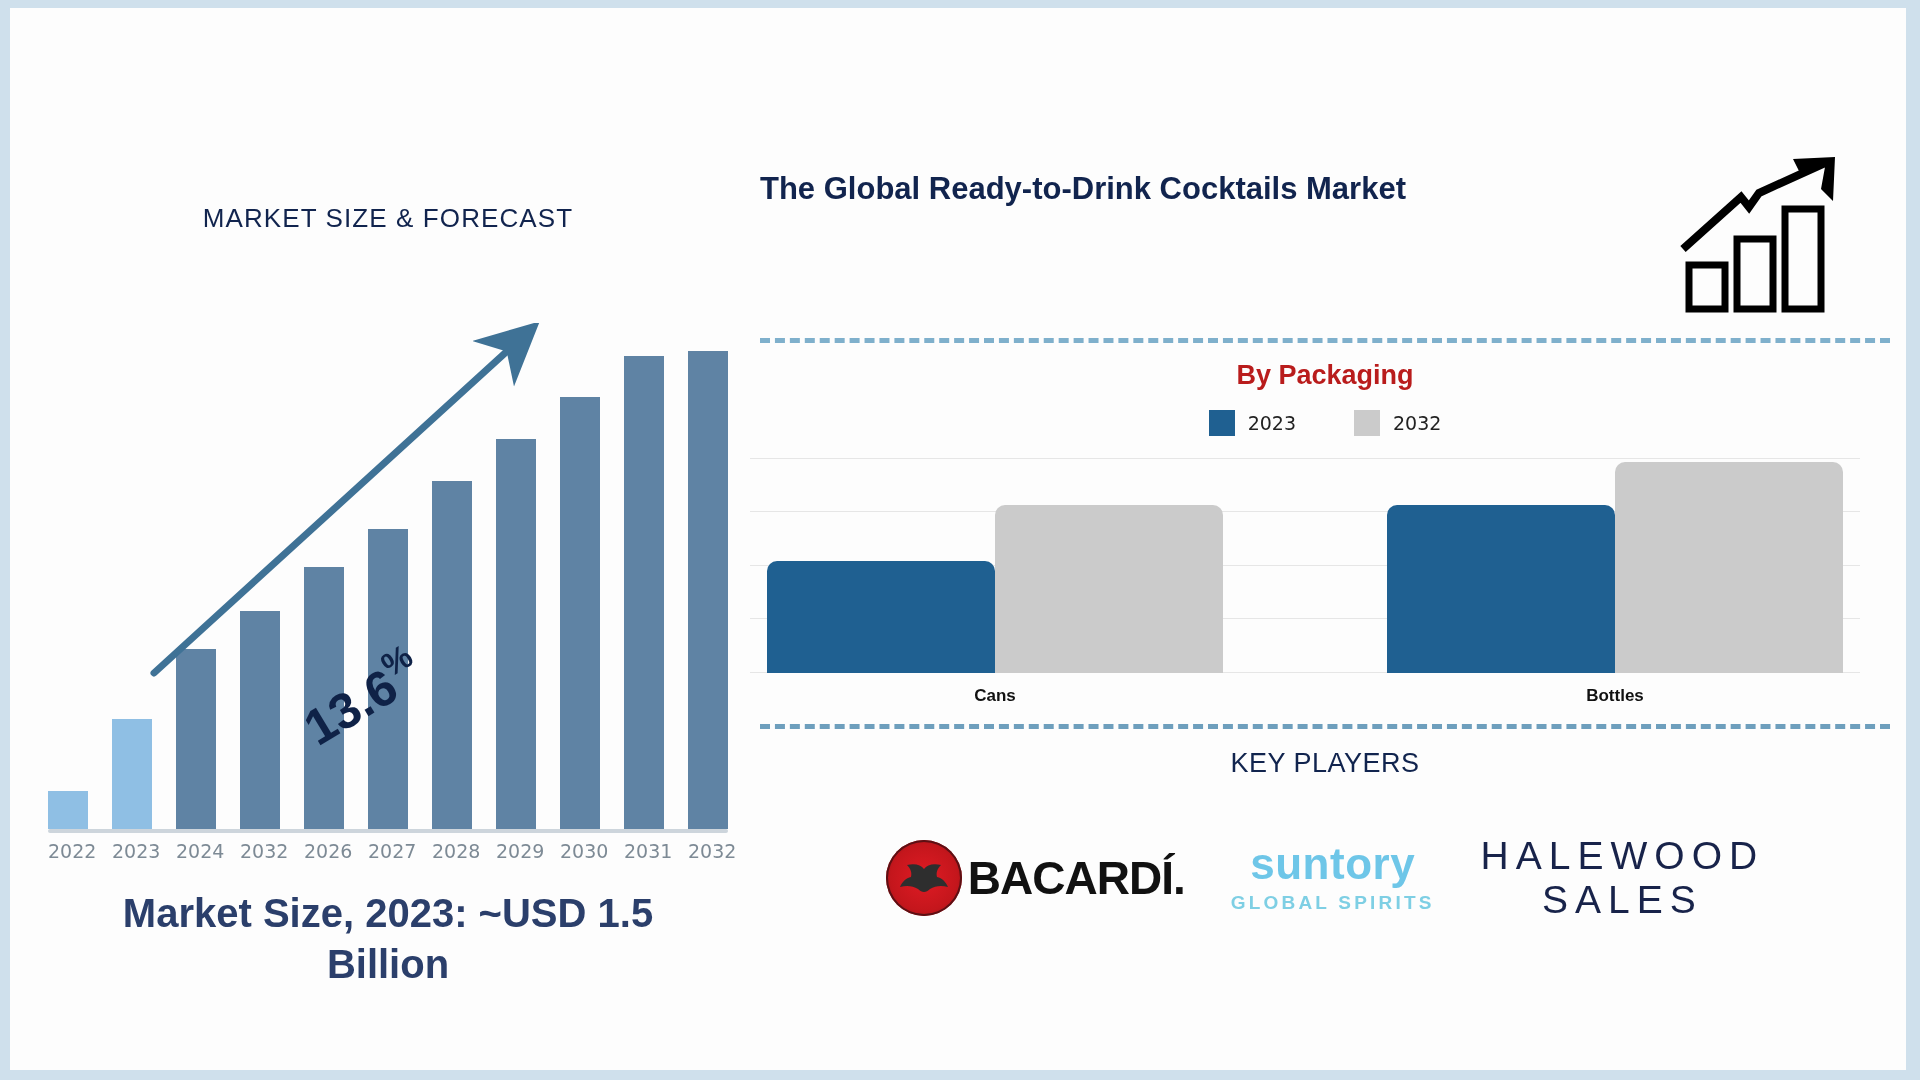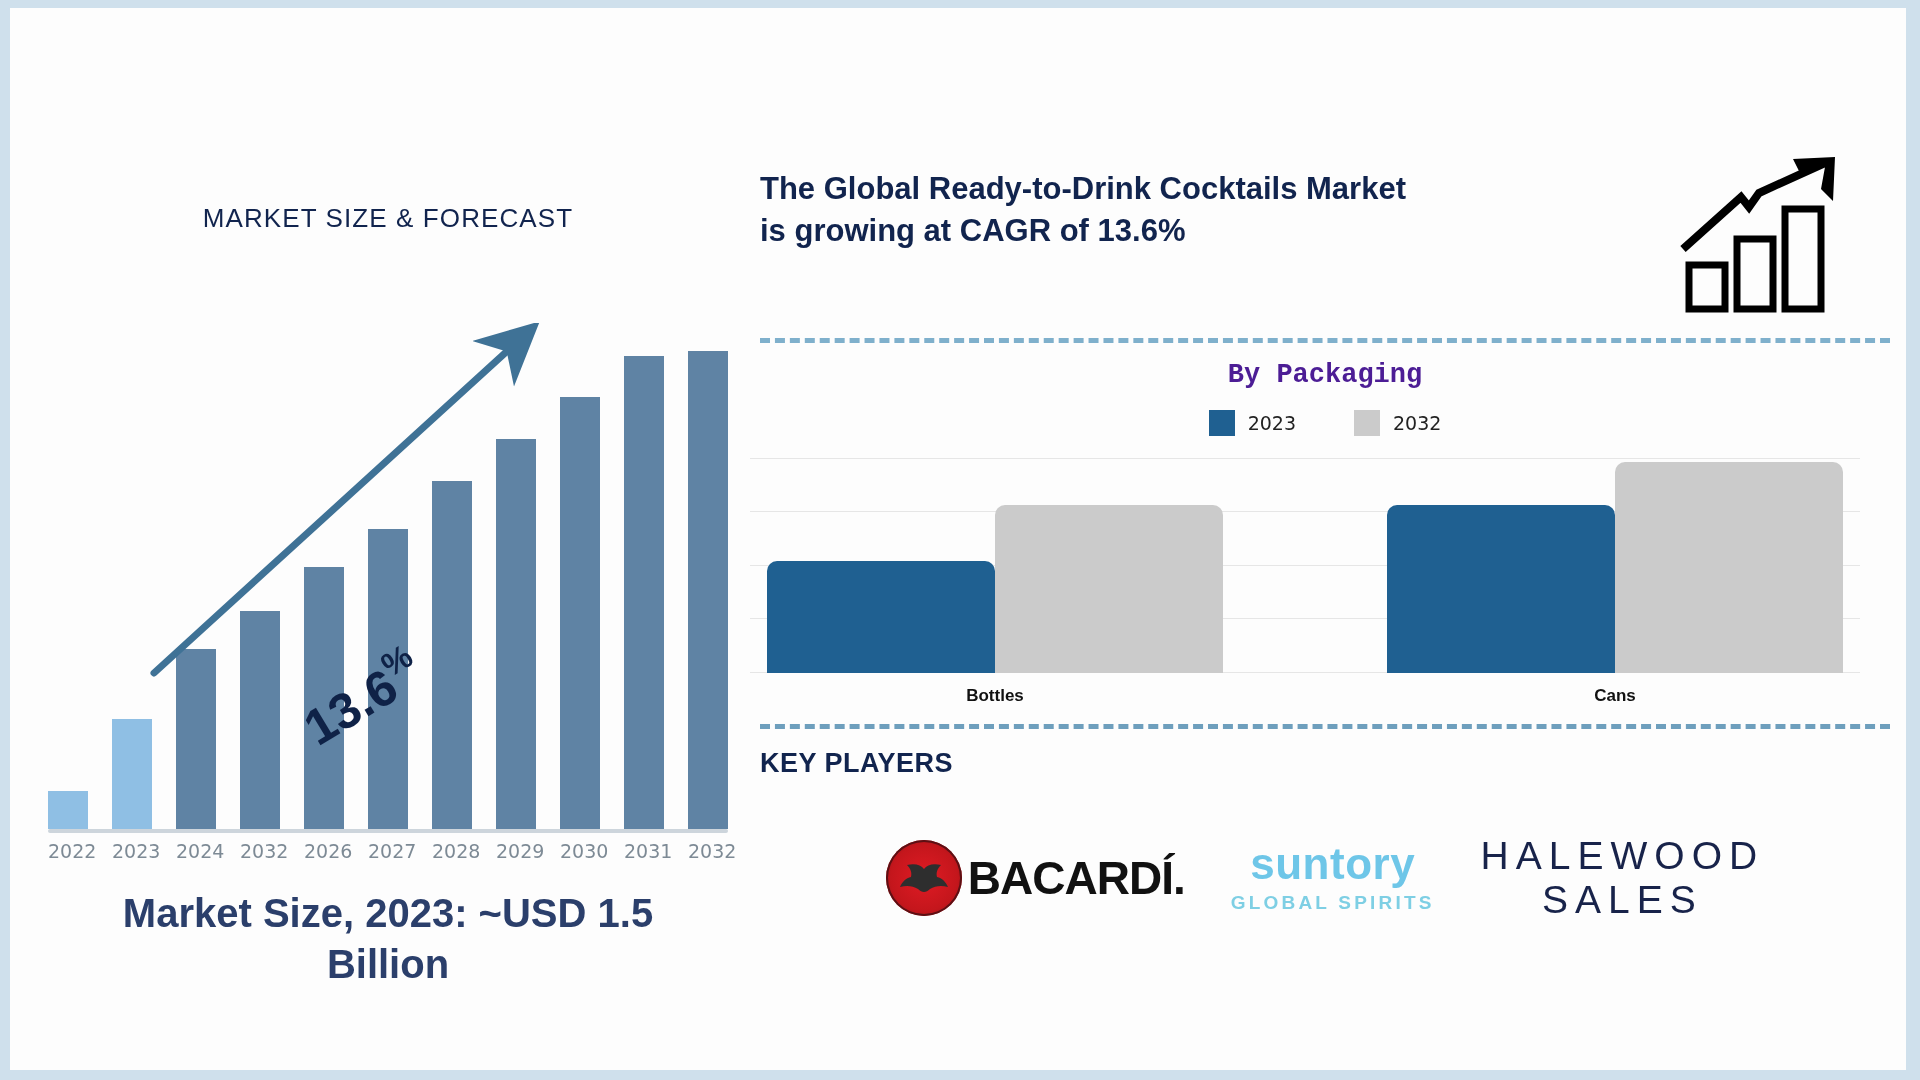--- a/index.html
+++ b/index.html
@@ -72,21 +72,21 @@
   }
   .growth-icon{position:absolute;left:925px;top:5px;width:190px;height:160px;}
   .divider{
     position:absolute;left:10px;width:1130px;height:0;
     border-top:5px dashed #7fb0cc;
   }
   .divider.top{top:190px;}
   .divider.bottom{top:576px;border-top-color:#6e9fbd;}
   .pkg-title{
     position:absolute;left:10px;top:212px;width:1130px;text-align:center;
-    font-size:27px;font-weight:bold;color:#4c1d95;font-family:Liberation Mono, monospace;
+    font-size:27px;font-weight:bold;color:#b91c1c;
   }
   .legend{
     position:absolute;left:10px;top:262px;width:1130px;
     display:flex;justify-content:center;gap:58px;align-items:center;
   }
   .legend-item{display:flex;align-items:center;gap:13px;}
   .legend-swatch{width:26px;height:26px;}
   .legend-label{font-size:19px;color:#222;font-family:"DejaVu Sans", sans-serif;}
   .pkg-chart{
     position:absolute;left:0;top:310px;width:1110px;height:250px;
@@ -103,22 +103,22 @@
   }
   .pkg-bar{width:228px;border-radius:10px 10px 0 0;}
   .pkg-cats{
     position:absolute;left:0;top:228px;width:1110px;
     display:flex;justify-content:space-between;
   }
   .pkg-cat{
     width:490px;text-align:center;font-size:17px;font-weight:bold;color:#111;
   }
   .key-players-title{
-    position:absolute;left:10px;top:600px;width:1130px;
-    font-size:27px;font-weight:bold;color:#11244e;letter-spacing:.5px;
+    position:absolute;left:10px;top:600px;width:1130px;text-align:center;
+    font-size:27px;font-weight:normal;color:#11244e;letter-spacing:.5px;
   }
   .logos{
     position:absolute;left:10px;top:655px;width:1130px;height:150px;
     display:flex;align-items:center;justify-content:center;gap:46px;
   }
   
   .logo-bacardi{display:flex;align-items:center;gap:6px;}
   .bacardi-mark{
     width:76px;height:76px;border-radius:50%;
     background:radial-gradient(circle at 50% 50%, #e01b24 0%, #c4161c 62%, #7d1318 100%);
@@ -197,21 +197,20 @@
     <div class="ms-value">
       <span>Market Size, 2023: ~USD</span>
       <span>1.5 Billion</span>
     </div>
   </div>
 
   <div class="right-panel">
 
     <div class="headline">
       <div>The Global Ready-to-Drink Cocktails Market</div>
-      <div>is growing at CAGR of 13.6%</div>
     </div>
 
     <svg class="growth-icon" viewBox="0 0 190 160">
       <rect x="14" y="112" width="36" height="44" fill="none" stroke="#000" stroke-width="7"></rect>
       <rect x="62" y="86" width="36" height="70" fill="none" stroke="#000" stroke-width="7"></rect>
       <rect x="110" y="56" width="36" height="100" fill="none" stroke="#000" stroke-width="7"></rect>
       <path d="M8 96 L66 44 L74 54 L84 40 L150 10" fill="none" stroke="#000" stroke-width="8" stroke-linejoin="miter"></path>
       <path d="M118 6 L160 4 L158 48 L146 36 L150 14 L124 18 Z" fill="#000"></path>
     </svg>
 
@@ -242,22 +241,22 @@
         <div class="pkg-group">
           <div class="pkg-bar" style="height:112px;background:#1f6091"></div>
           <div class="pkg-bar" style="height:168px;background:#cbcbcb"></div>
         </div>
         <div class="pkg-group">
           <div class="pkg-bar" style="height:168px;background:#1f6091"></div>
           <div class="pkg-bar" style="height:211px;background:#cbcbcb"></div>
         </div>
       </div>
       <div class="pkg-cats">
+        <div class="pkg-cat">Cans</div>
         <div class="pkg-cat">Bottles</div>
-        <div class="pkg-cat">Cans</div>
       </div>
     </div>
 
     <div class="divider bottom"></div>
 
     <div class="key-players-title">KEY PLAYERS</div>
 
     <div class="logos">
 
       <div class="logo-bacardi">

